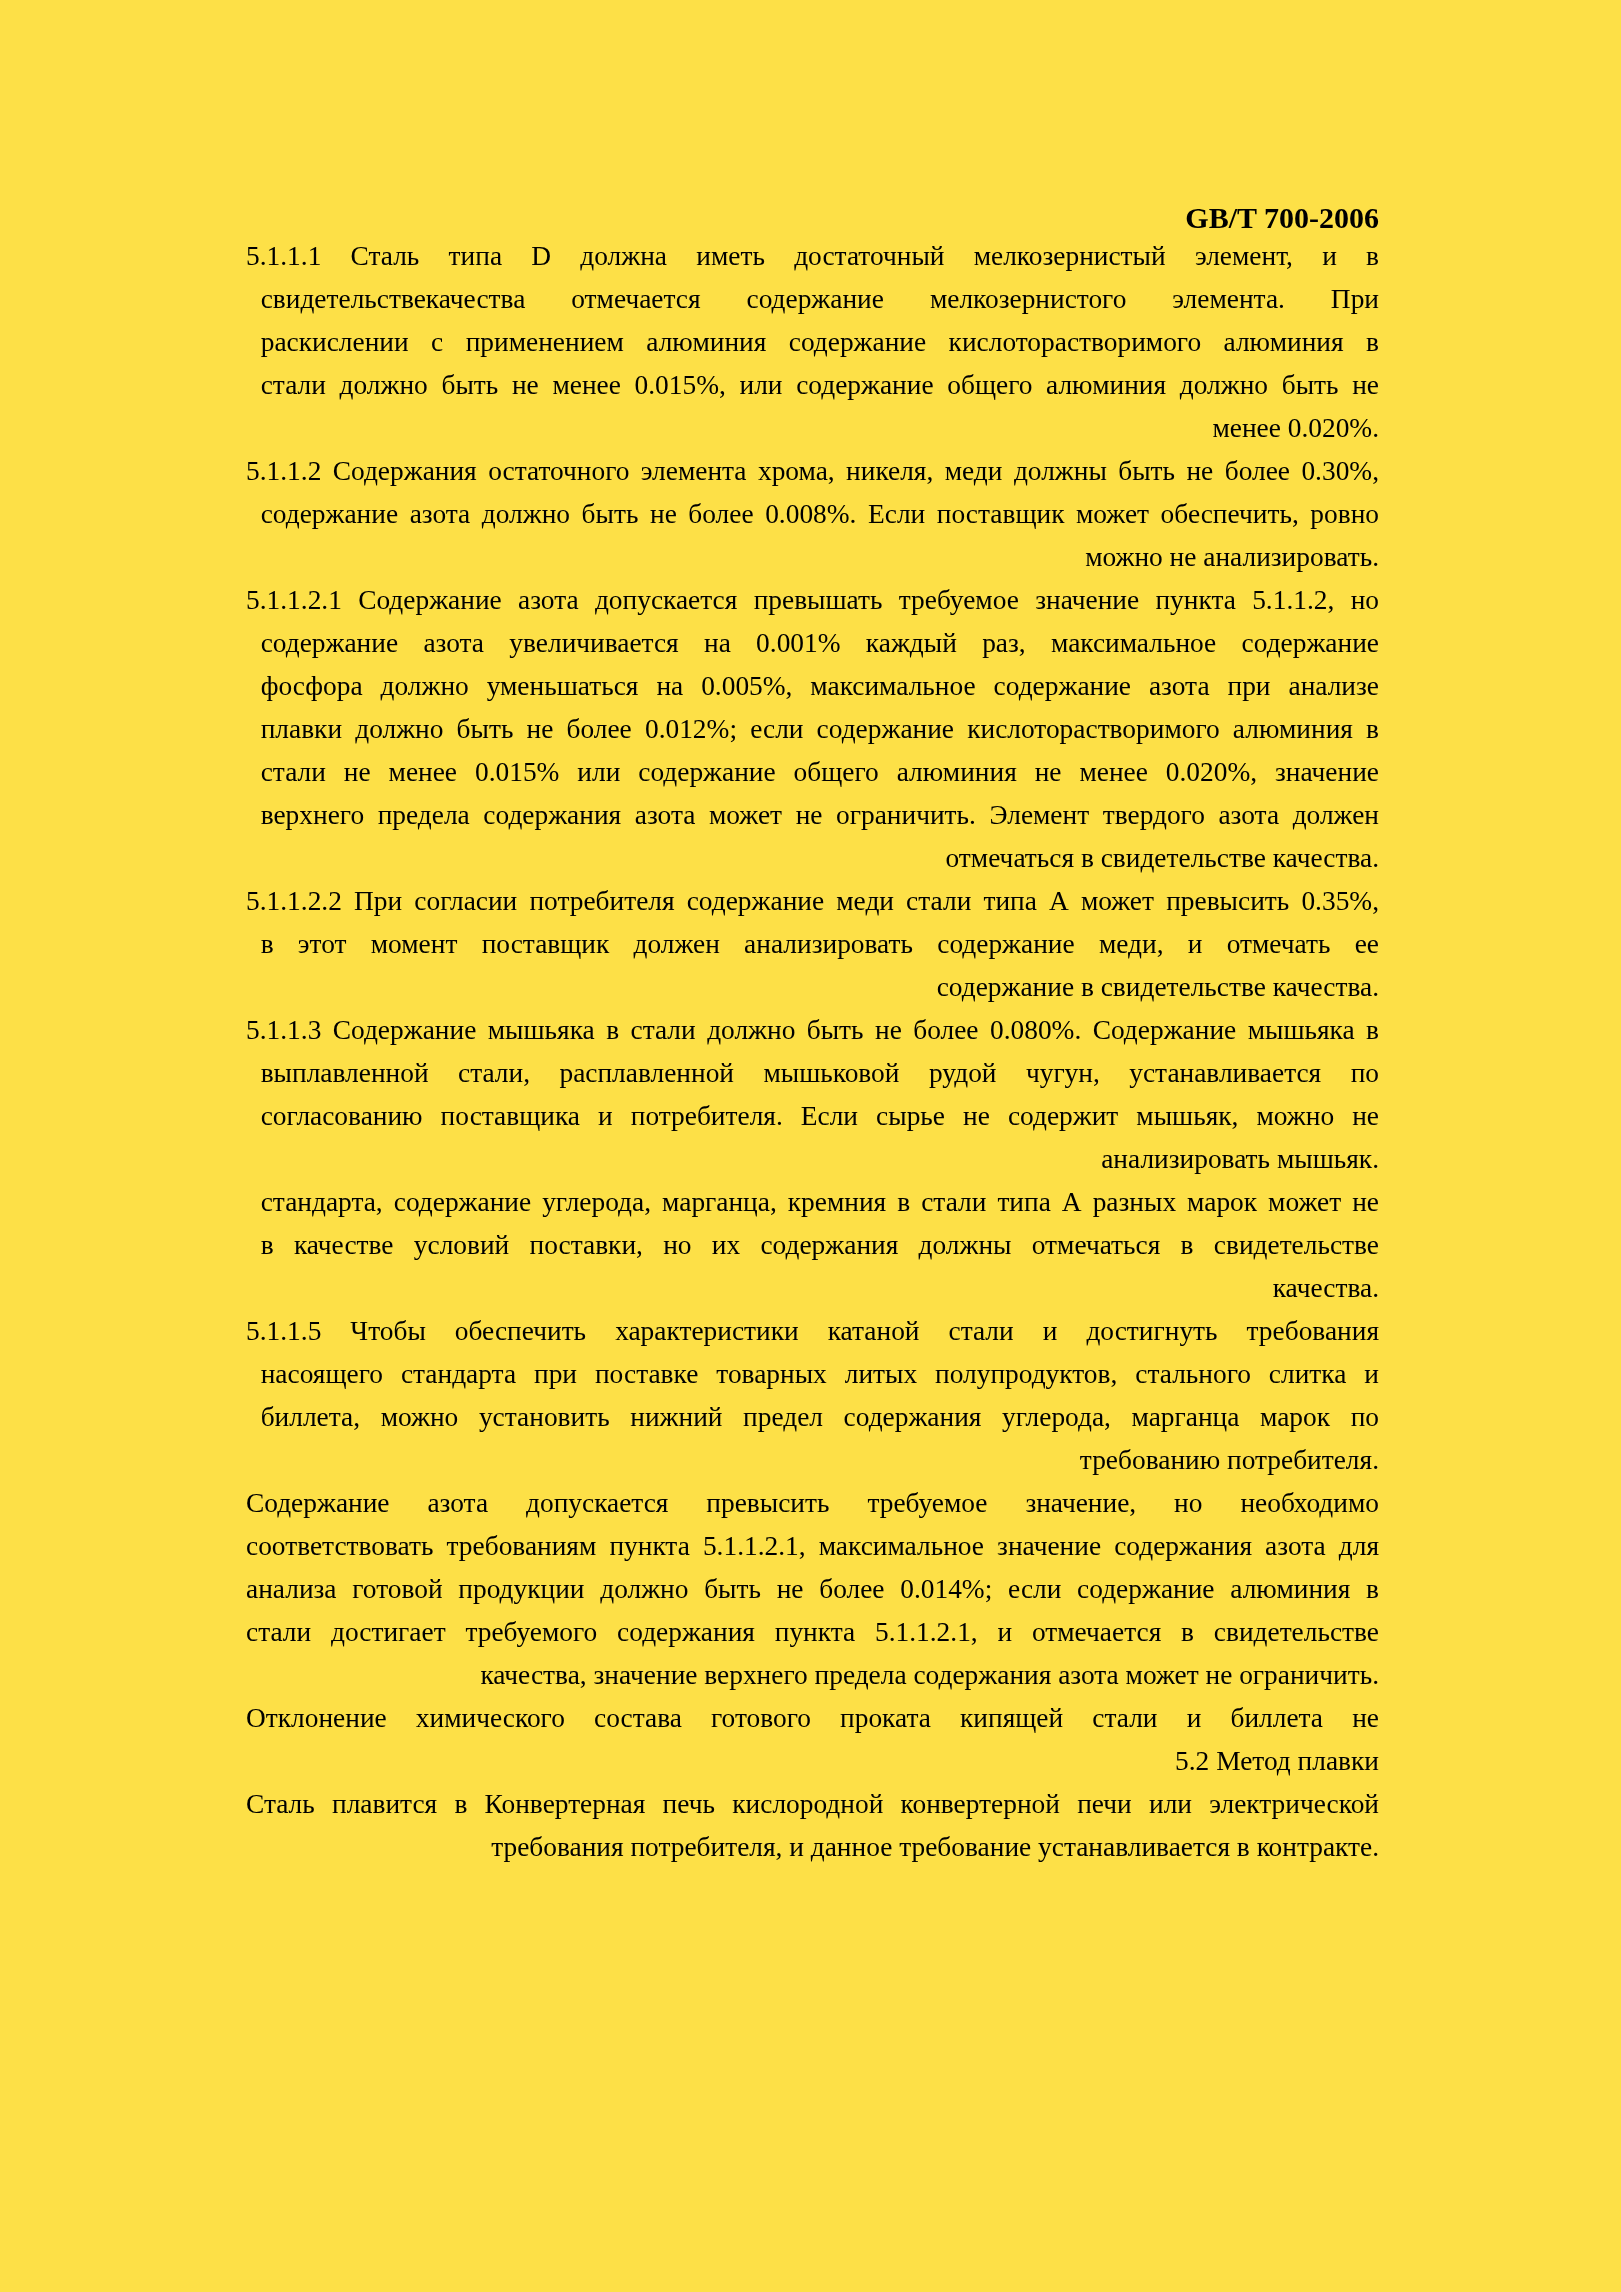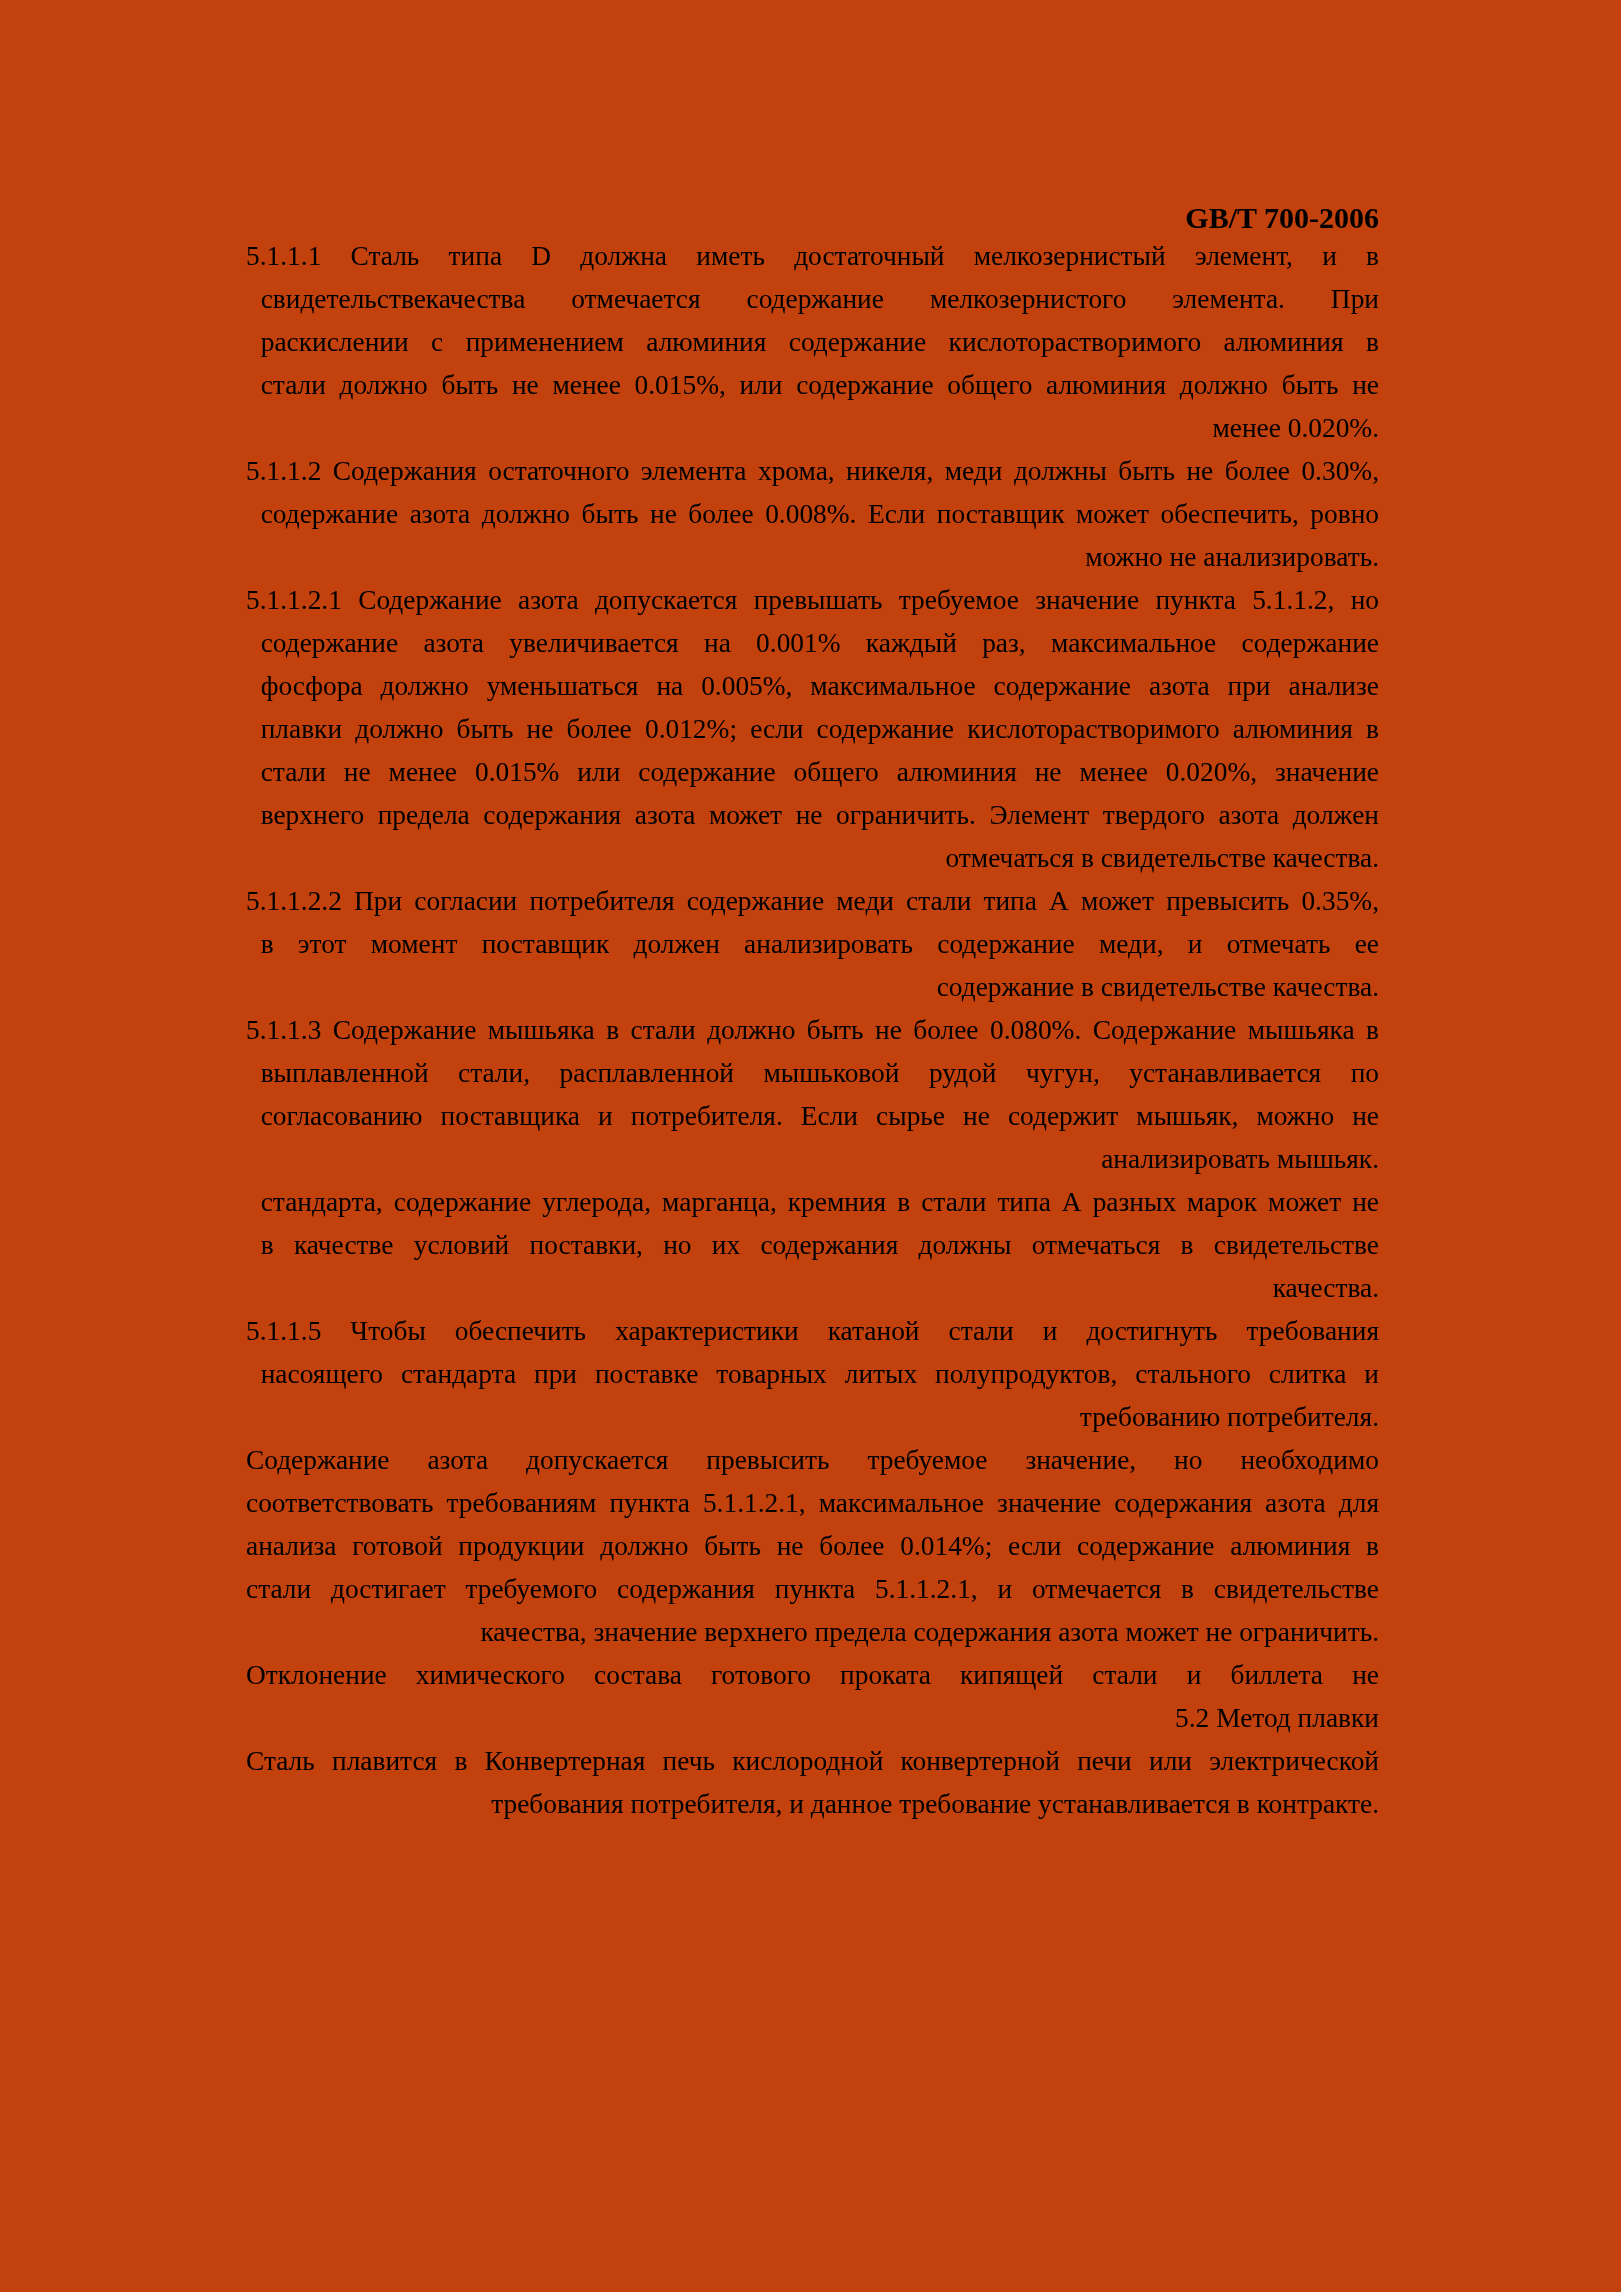--- a/index.html
+++ b/index.html
@@ -4,21 +4,21 @@
 <style>
   html, body {
     margin: 0;
     padding: 0;
     background: #ffffff;
   }
   .page {
     position: relative;
     width: 1621px;
     height: 2293px;
-    background: #c2410c;
+    background: #fde047;
     color: #000000;
     font-family: "Liberation Serif", "DejaVu Serif", serif;
     overflow: hidden;
   }
   .header {
     position: absolute;
     top: 198px;
     left: 246px;
     width: 1133px;
     height: 39px;
@@ -92,20 +92,21 @@
         <div class="line cont">анализировать мышьяк.</div>
       </div>
       <div class="paragraph hang">
         <div class="line j cont">стандарта, содержание углерода, марганца, кремния в стали типа А разных марок может не</div>
         <div class="line j cont">в качестве условий поставки, но их содержания должны отмечаться в свидетельстве</div>
         <div class="line cont">качества.</div>
       </div>
       <div class="paragraph hang">
         <div class="line j">5.1.1.5 Чтобы обеспечить характеристики катаной стали и достигнуть требования</div>
         <div class="line j cont">насоящего стандарта при поставке товарных литых полупродуктов, стального слитка и</div>
+        <div class="line j cont">биллета, можно установить нижний предел содержания углерода, марганца марок по</div>
         <div class="line cont">требованию потребителя.</div>
       </div>
       <div class="paragraph">
         <div class="line j">Содержание азота допускается превысить требуемое значение, но необходимо</div>
         <div class="line j">соответствовать требованиям пункта 5.1.1.2.1, максимальное значение содержания азота для</div>
         <div class="line j">анализа готовой продукции должно быть не более 0.014%; если содержание алюминия в</div>
         <div class="line j">стали достигает требуемого содержания пункта 5.1.1.2.1, и отмечается в свидетельстве</div>
         <div class="line">качества, значение верхнего предела содержания азота может не ограничить.</div>
       </div>
       <div class="paragraph">

